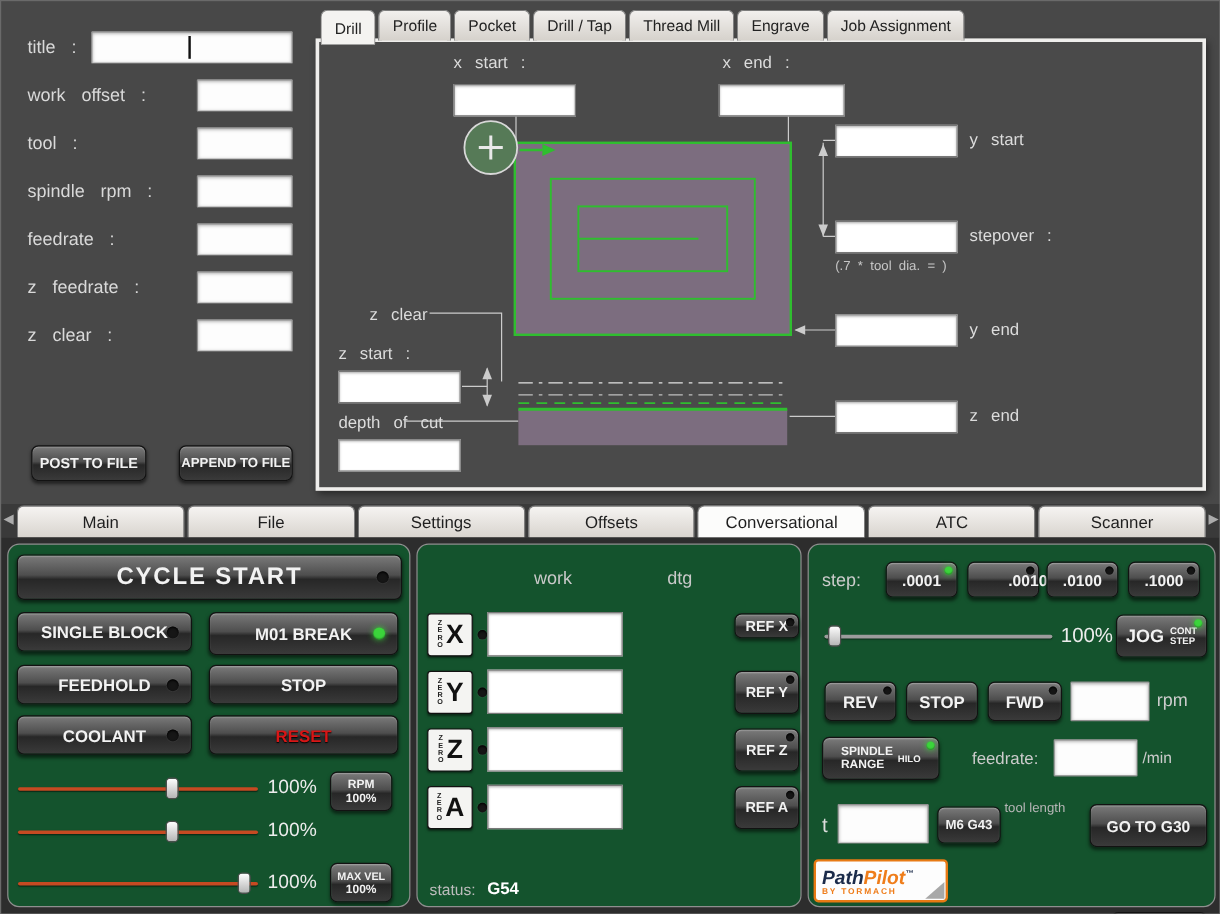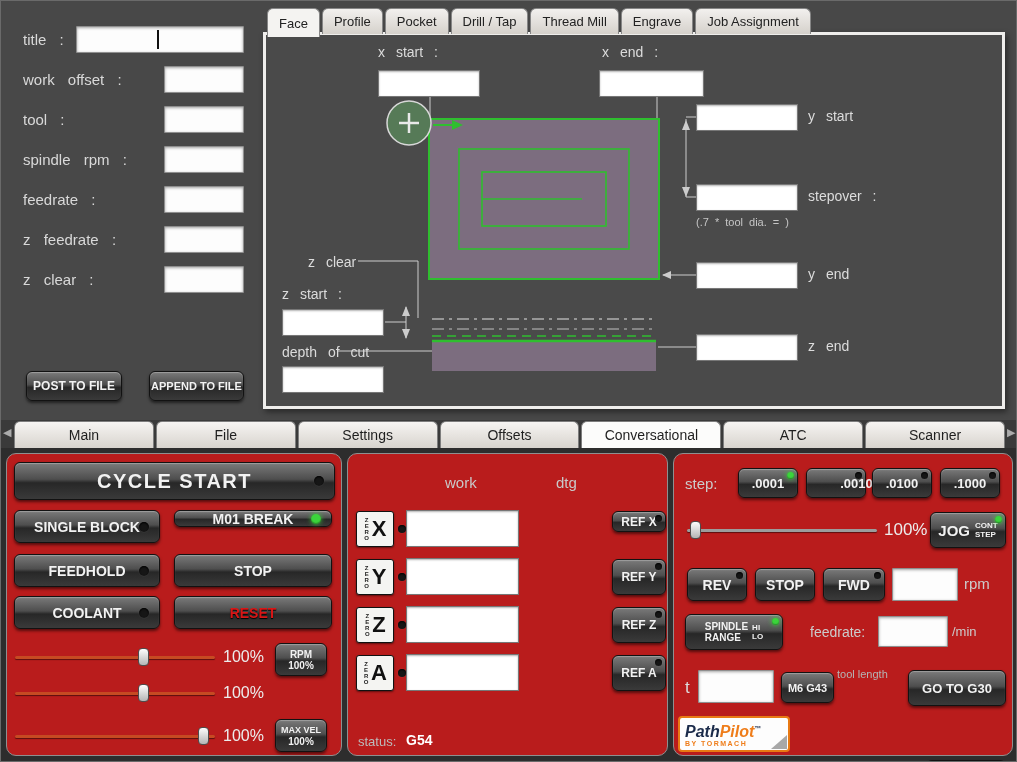--- a/index.html
+++ b/index.html
@@ -43,21 +43,21 @@
   #tabrow { position:absolute; left:0; top:419px; width:1017px; height:28px; background:#3a3a3a; }
   #tabstrip { position:absolute; left:13px; top:1px; width:991px; height:27px; display:flex; gap:2px; }
   .scr-tab { flex:1; display:flex; align-items:center; justify-content:center; font-size:14px; color:#1f1f1f;
     background:linear-gradient(#f6f4f2,#d8d4ce); border:1px solid #7d7d7d; border-bottom:none;
     border-radius:6px 6px 0 0; cursor:pointer; }
   .scr-tab.selected { background:#fcfcfb; }
   .tab-arrow { position:absolute; top:6px; color:#ababab; font-size:11px; cursor:pointer; }
 
   
   #bottom-bg { position:absolute; left:0; top:447px; width:1017px; height:315px; background:#2d2d2d; }
-  .panel { position:absolute; background:#b91c1c; border:1px solid #8f8f8f; border-radius:10px; }
+  .panel { position:absolute; background:#14532d; border:1px solid #8f8f8f; border-radius:10px; }
 
   .pct { position:absolute; color:#ececec; font-size:16px; line-height:20px; }
   .slider { position:absolute; height:20px; cursor:pointer; }
   .slider .track { position:absolute; left:0; right:0; top:9px; height:3px; background:#c64a22;
     border-radius:2px; box-shadow:0 1px 1px rgba(0,0,0,.5); }
   .slider.gray .track { background:#9c9c9c; }
   .slider .handle { position:absolute; top:1px; width:11px; height:18px; margin-left:-5px;
     background:linear-gradient(180deg,#fdfdfd,#b5b5b5); border:1px solid #4d4d4d; border-radius:4px; }
 
   .small-2line { flex-direction:column; line-height:11px; font-size:10px; }
@@ -107,21 +107,21 @@
   <span class="lbl form-lbl" style="left:22px;top:225px;">z feedrate :</span>
   <input class="inp" style="left: 163px; top: 225px; width: 80px; height: 27px;" value="">
 
   <span class="lbl form-lbl" style="left:22px;top:265px;">z clear :</span>
   <input class="inp" style="left: 163px; top: 265px; width: 80px; height: 27px;" value="">
 
   <button class="btn" style="left:25px;top:370px;width:96px;height:30px;font-size:12px;">POST TO FILE</button>
   <button class="btn" style="left:148px;top:370px;width:95px;height:30px;font-size:11px;">APPEND TO FILE</button>
 
   <div id="conv-tabs">
-    <div class="conv-tab selected">Face</div>
+    <div class="conv-tab selected">Drill</div>
     <div class="conv-tab">Profile</div>
     <div class="conv-tab">Pocket</div>
     <div class="conv-tab">Drill / Tap</div>
     <div class="conv-tab">Thread Mill</div>
     <div class="conv-tab">Engrave</div>
     <div class="conv-tab">Job Assignment</div>
   </div>
 
   <div id="conv-panel">
     <svg width="736" height="371" viewBox="0 0 736 371" style="position:absolute;left:0;top:0;">
@@ -201,21 +201,21 @@
   <div class="panel" style="left:5px;top:452px;width:336px;height:303px;">
     <button class="btn" style="left:7px;top:8px;width:321px;height:38px;font-size:20px;letter-spacing:1.5px;">
       <span>CYCLE START</span>
       <span class="led btn-led"></span>
     </button>
 
     <button class="btn" style="left:7px;top:56px;width:146px;height:33px;font-size:14px;">
       <span>SINGLE BLOCK</span>
       <span class="led btn-led"></span>
     </button>
-    <button class="btn" style="left:167px;top:56px;width:158px;height:17px;font-size:14px;">
+    <button class="btn" style="left:167px;top:56px;width:158px;height:36px;font-size:14px;">
       <span>M01 BREAK</span>
       <span class="led green btn-led"></span>
     </button>
 
     <button class="btn" style="left:7px;top:100px;width:146px;height:33px;font-size:14px;">
       <span>FEEDHOLD</span>
       <span class="led btn-led"></span>
     </button>
     <button class="btn" style="left:167px;top:100px;width:158px;height:33px;font-size:14px;">
       <span>STOP</span>
@@ -355,21 +355,21 @@
       <span class="led corner-led"></span>
     </button>
     <input class="inp" style="left: 218px; top: 114px; width: 66px; height: 33px;" value="">
     <span style="position:absolute;left:290px;top:121px;color:#cccccc;font-size:15px;">rpm</span>
 
     <button class="btn" style="left:11px;top:160px;width:98px;height:36px;gap:4px;">
       <span style="display:flex;flex-direction:column;font-size:10px;line-height:11px;align-items:flex-start;">
         <span>SPINDLE</span>
         <span>RANGE</span>
       </span>
-      <span style="display:flex;flex-direction:column;font-size:8px;line-height:9px;align-items:flex-start;">
+      <span style="display:flex;flex-direction:row;font-size:8px;line-height:9px;align-items:flex-start;">
         <span>HI</span>
         <span>LO</span>
       </span>
       <span class="led green corner-led"></span>
     </button>
     <span style="position:absolute;left:136px;top:170px;color:#cccccc;font-size:14px;">feedrate:</span>
     <input class="inp" style="left: 204px; top: 162px; width: 70px; height: 31px;" value="">
     <span style="position:absolute;left:278px;top:170px;color:#cccccc;font-size:13px;">/min</span>
 
     <span style="position:absolute;left:11px;top:224px;color:#dddddd;font-size:17px;">t</span>

